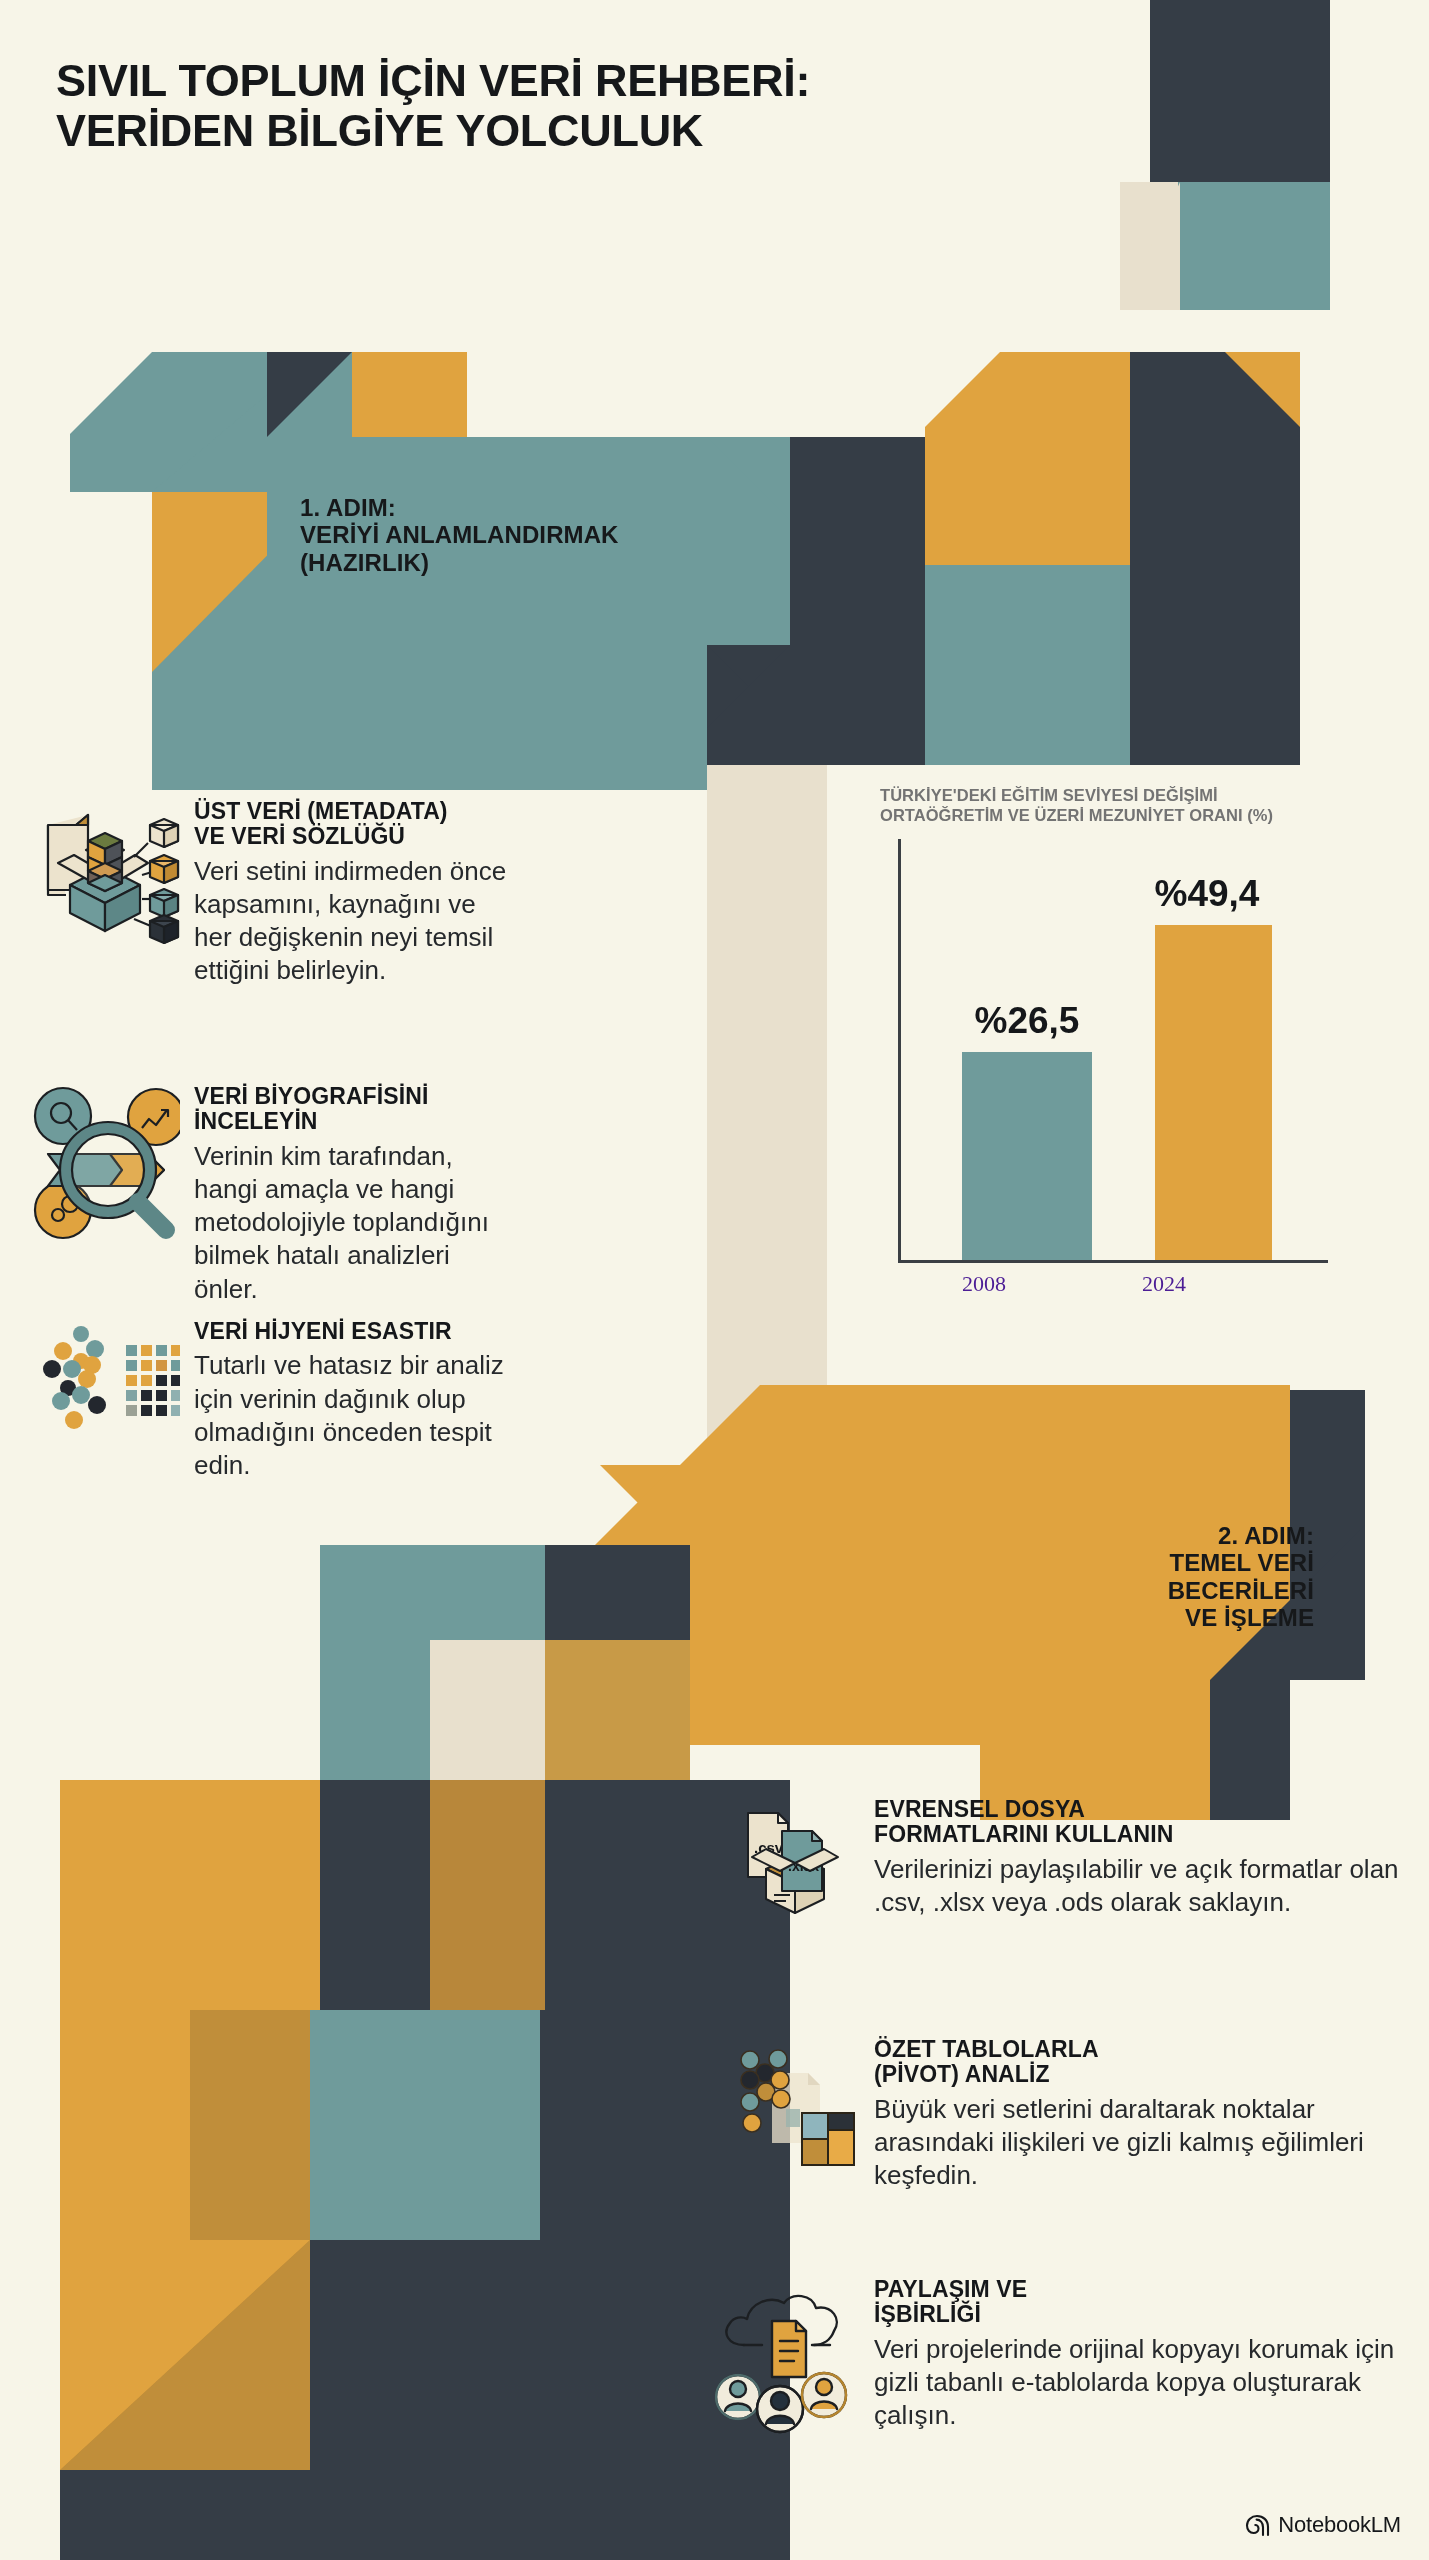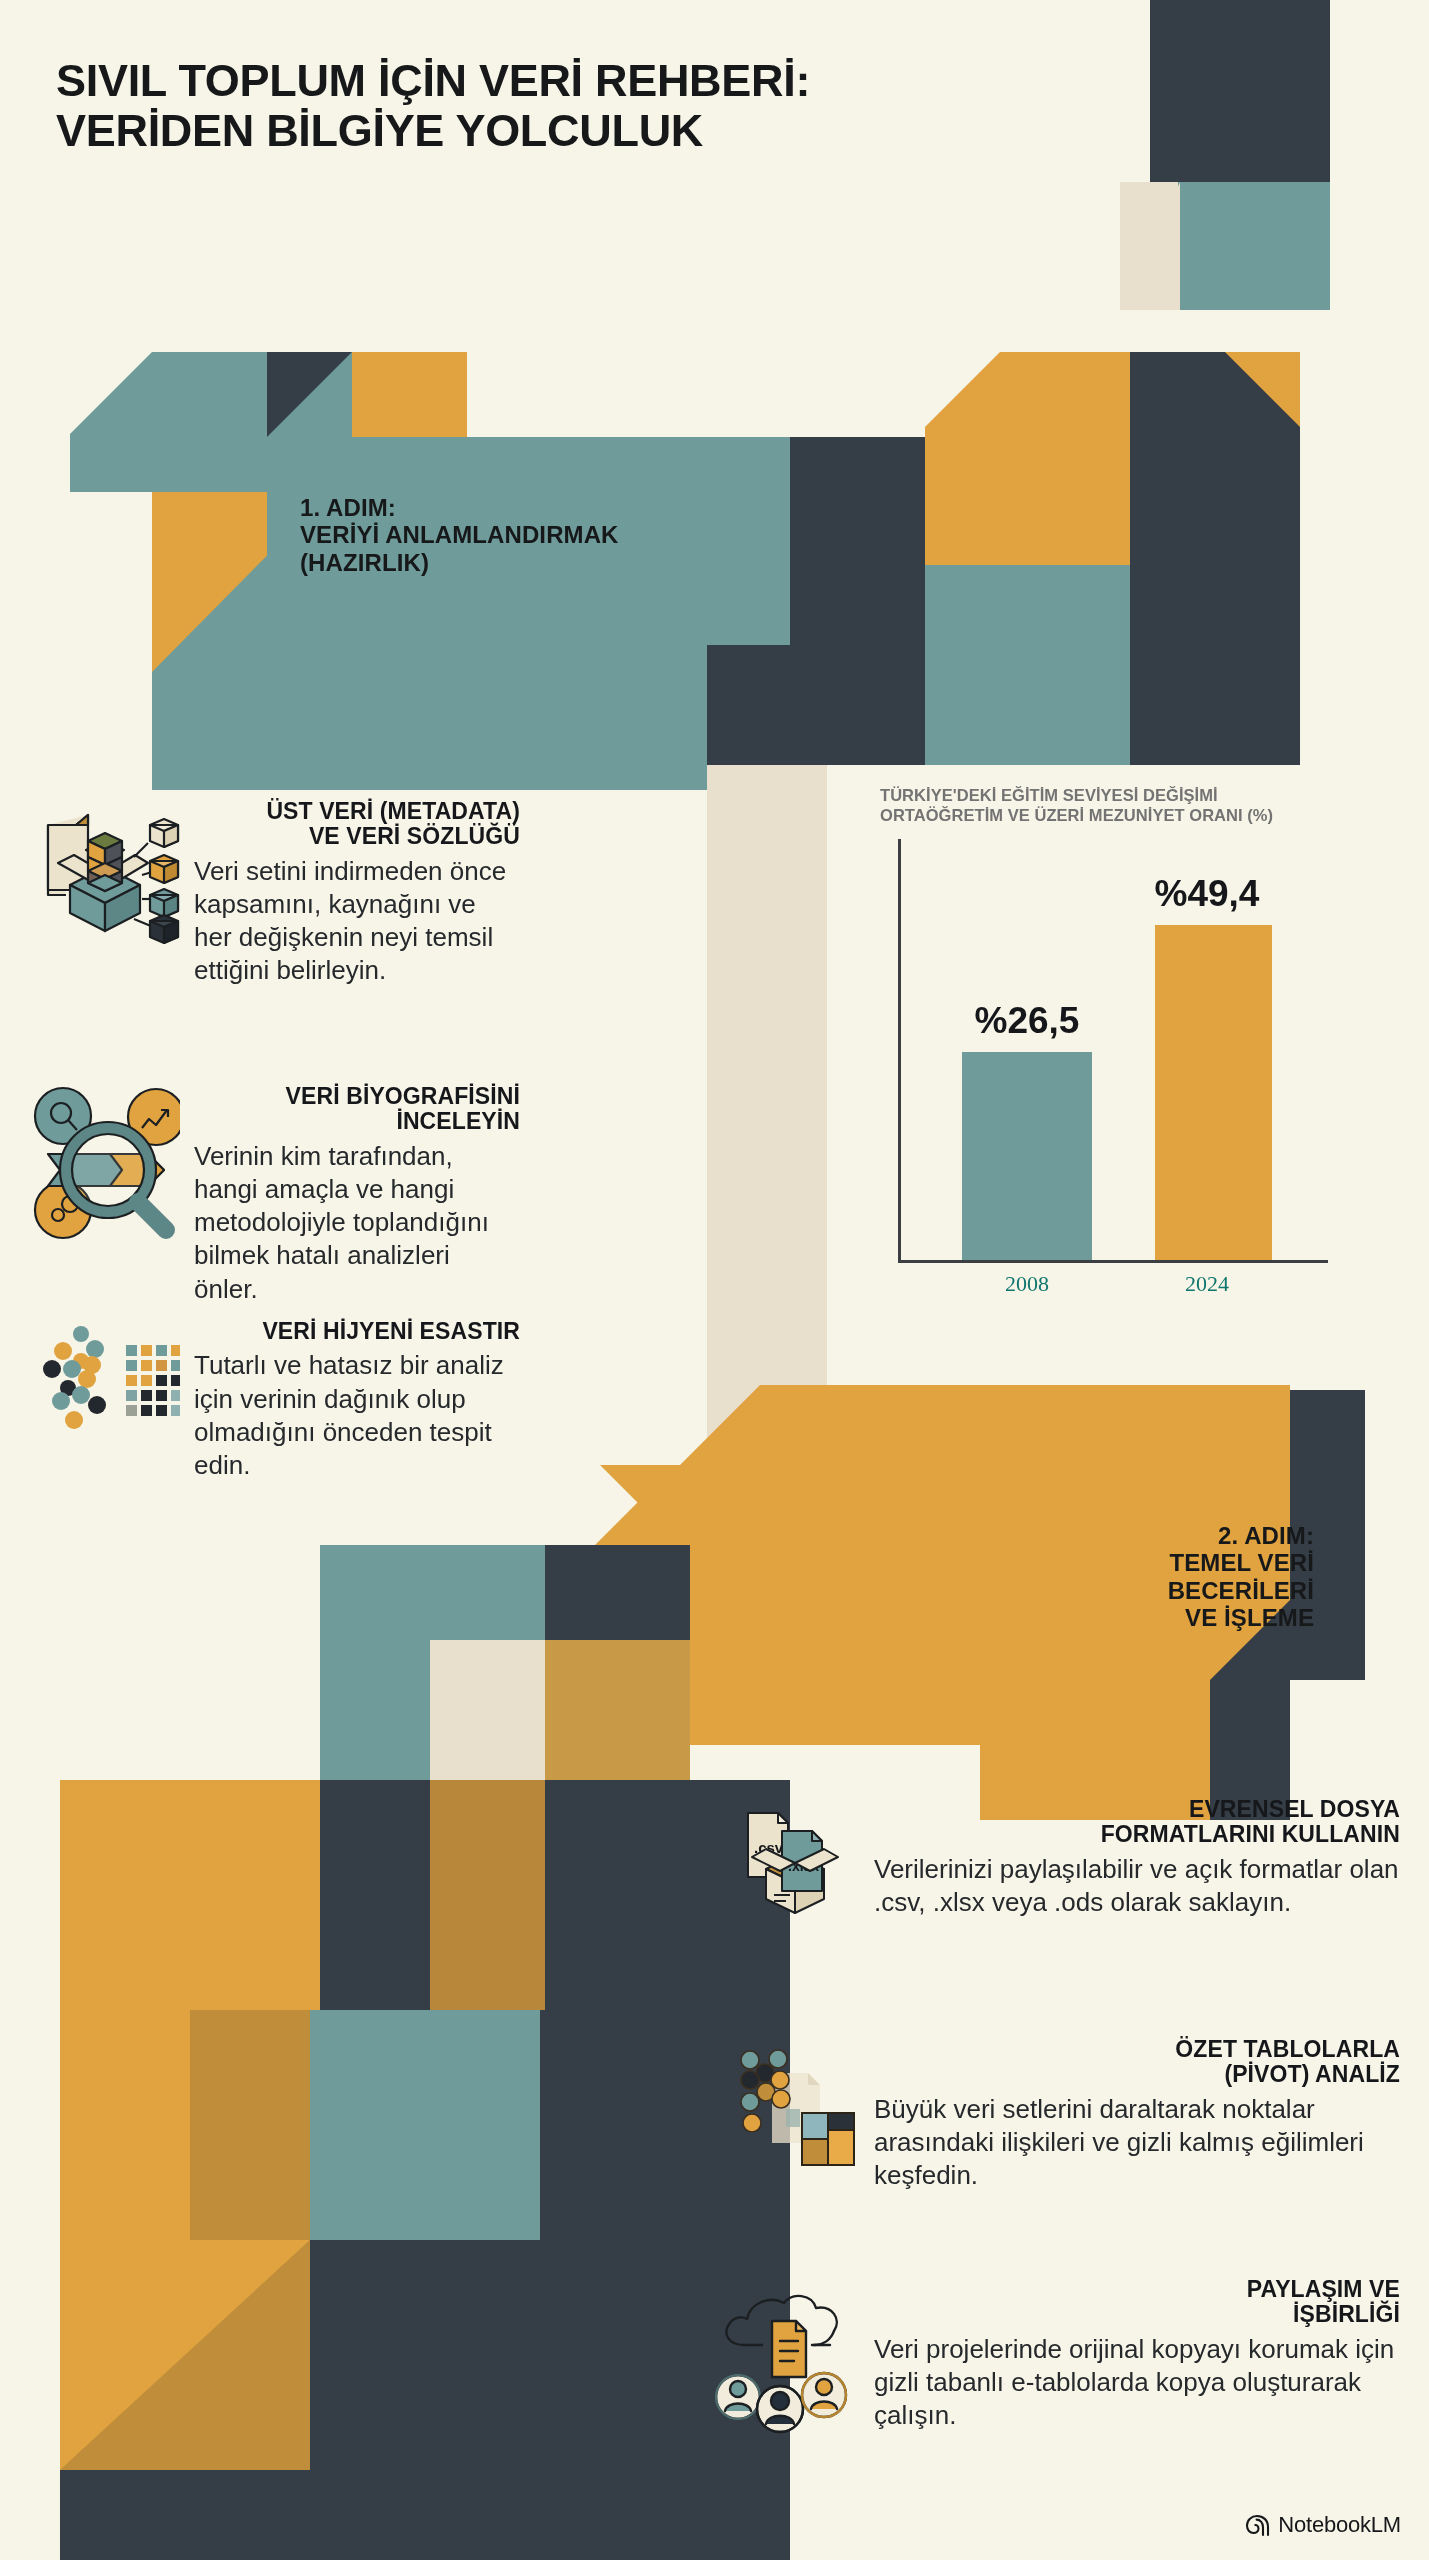--- a/index.html
+++ b/index.html
@@ -33,21 +33,20 @@
   #step2-label{ right:115px; top:1522px; text-align:right; }
 
   
   .feat{ position:absolute; z-index:7; display:flex; gap:14px; }
   .feat .ico{ flex:0 0 auto; }
   .feat .txt{ flex:1 1 auto; }
   .feat h3{
     font-size:23px; font-weight:bold; color:#15171a;
     line-height:1.1; text-transform:uppercase; letter-spacing:0.1px;
     margin-bottom:5px;
-    text-align:right;
   }
   .feat p{
     font-size:26px; color:#26292c; line-height:1.28;
   }
   .feat.right h3, .feat.right p{ }
 
   
   #f1{ left:30px;  top:795px;  width:490px; }
   #f2{ left:30px;  top:1080px; width:490px; }
   #f3{ left:30px;  top:1315px; width:490px; }
@@ -72,22 +71,22 @@
   #plot{ position:relative; height:455px; }
   .axis-y{ position:absolute; left:18px; top:0; width:3px; height:424px; background:#3b3f44; }
   .axis-x{ position:absolute; left:18px; top:421px; width:430px; height:3px; background:#3b3f44; }
   .bar{ position:absolute; bottom:34px; }
   .bar .vlabel{
     position:absolute; left:50%; transform:translateX(-50%);
     top:-52px; font-size:37px; font-weight:bold; color:#15171a; white-space:nowrap;
   }
   .bar .body{ width:100%; height:100%; }
   .xlab{
-    position:absolute; top:432px; font-size:22px; color:#0f766e;
-    text-align:center; font-family:"Liberation Serif", serif;
+    position:absolute; top:432px; font-size:22px; color:#4c1d95;
+    text-align:left; font-family:"Liberation Serif", serif;
   }
 
   
   #wm{
     position:absolute; right:28px; bottom:22px; z-index:8;
     display:flex; align-items:center; gap:8px;
     font-size:22px; color:#15171a; letter-spacing:-0.2px;
   }
 </style>
 </head>

